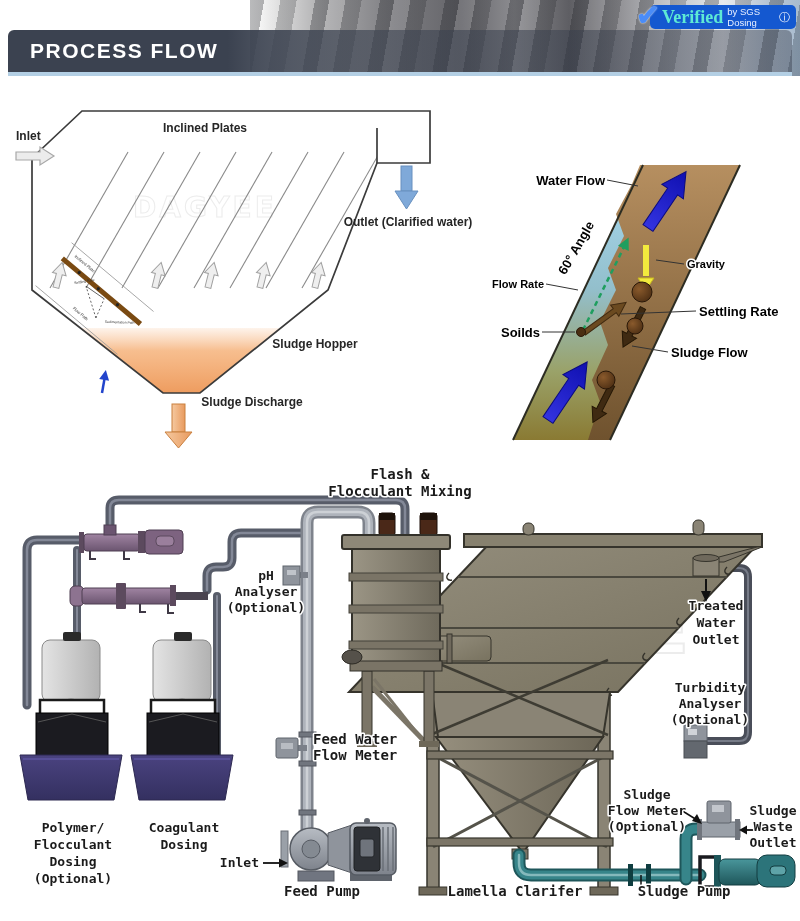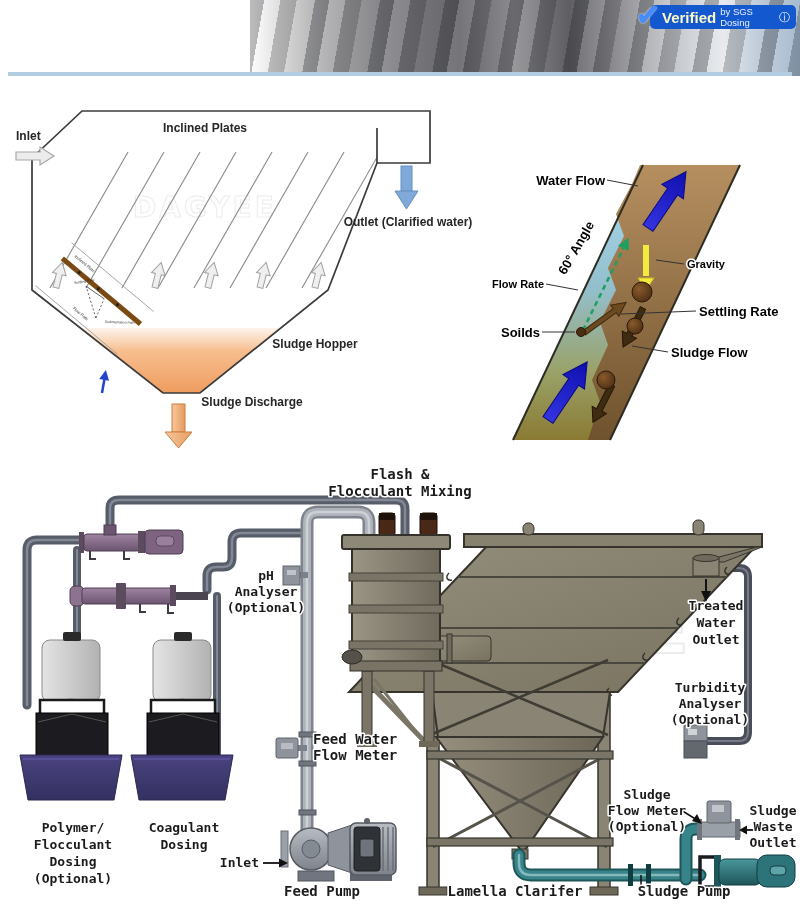--- a/index.html
+++ b/index.html
@@ -13,21 +13,21 @@
         #5e5e63 58%,#96969a 68%,#c8cbd0 78%,#e5e8ec 86%,#b7c5d5 94%,#9db3c9 100%);}
   .header-bar{position:absolute;left:8px;top:30px;width:784px;height:42px;border-radius:6px 6px 0 0;
     background:linear-gradient(90deg,#3b4250 0%,#3b4250 28%,rgba(59,66,80,.60) 48%,rgba(52,58,72,.42) 100%);}
   .title{position:absolute;left:22px;top:0;line-height:42px;color:#fff;font-weight:bold;
     font-size:21px;letter-spacing:1.5px;}
   .underline{position:absolute;left:8px;top:72px;width:784px;height:4px;background:#b3cfe4;}
   .badge{position:absolute;left:650px;top:5px;width:146px;height:24px;background:#1458d0;
     border-radius:5px;display:flex;align-items:center;gap:4px;padding:0 6px 0 12px;box-sizing:border-box;cursor:pointer;}
   .badge .check{position:absolute;left:-14px;top:-6px;color:#4a8cf7;font-size:28px;font-weight:bold;
     text-shadow:0 0 2px #fff;}
-  .badge .word{color:#fef9c3;font-weight:bold;font-size:15px;}
+  .badge .word{color:#5eead4;font-weight:bold;font-size:18px;font-family:Liberation Serif, serif;}
   .badge .by{color:#e8efff;font-size:9.5px;}
   .badge .info{color:#fff;font-size:11px;margin-left:1px;}
   svg{position:absolute;overflow:visible;}
   .svgL{left:0;top:90px;}
   .svgR{left:480px;top:140px;}
   .svgB{left:0;top:455px;}
   .lblA{font-family:"Liberation Sans",sans-serif;font-weight:bold;font-size:12px;fill:#262626;}
   .lblB{font-family:"Liberation Sans",sans-serif;font-weight:bold;font-size:13px;fill:#000;
         paint-order:stroke;stroke:#fff;stroke-width:3px;stroke-linejoin:round;}
   .lblBs{font-size:11px;}
@@ -35,20 +35,23 @@
         paint-order:stroke;stroke:#fff;stroke-width:3px;stroke-linejoin:round;}
   .lblM14{font-size:14px;}
   .wm{font-family:"DejaVu Sans",sans-serif;font-weight:bold;fill:none;stroke:#e2e2e2;opacity:.65;}
 </style>
 </head>
 <body>
 
 <div class="canvas">
 
   <div class="photo"></div>
+  <div class="header-bar">
+    <span class="title">PROCESS FLOW</span>
+  </div>
   <div class="underline"></div>
   <div class="badge">
     <span class="check">✔</span>
     <span class="word">Verified</span>
     <span class="by">by SGS Dosing</span>
     <span class="info">ⓘ</span>
   </div>
 
   <svg class="svgL" width="480" height="370" viewBox="0 0 480 370">
     <defs>

